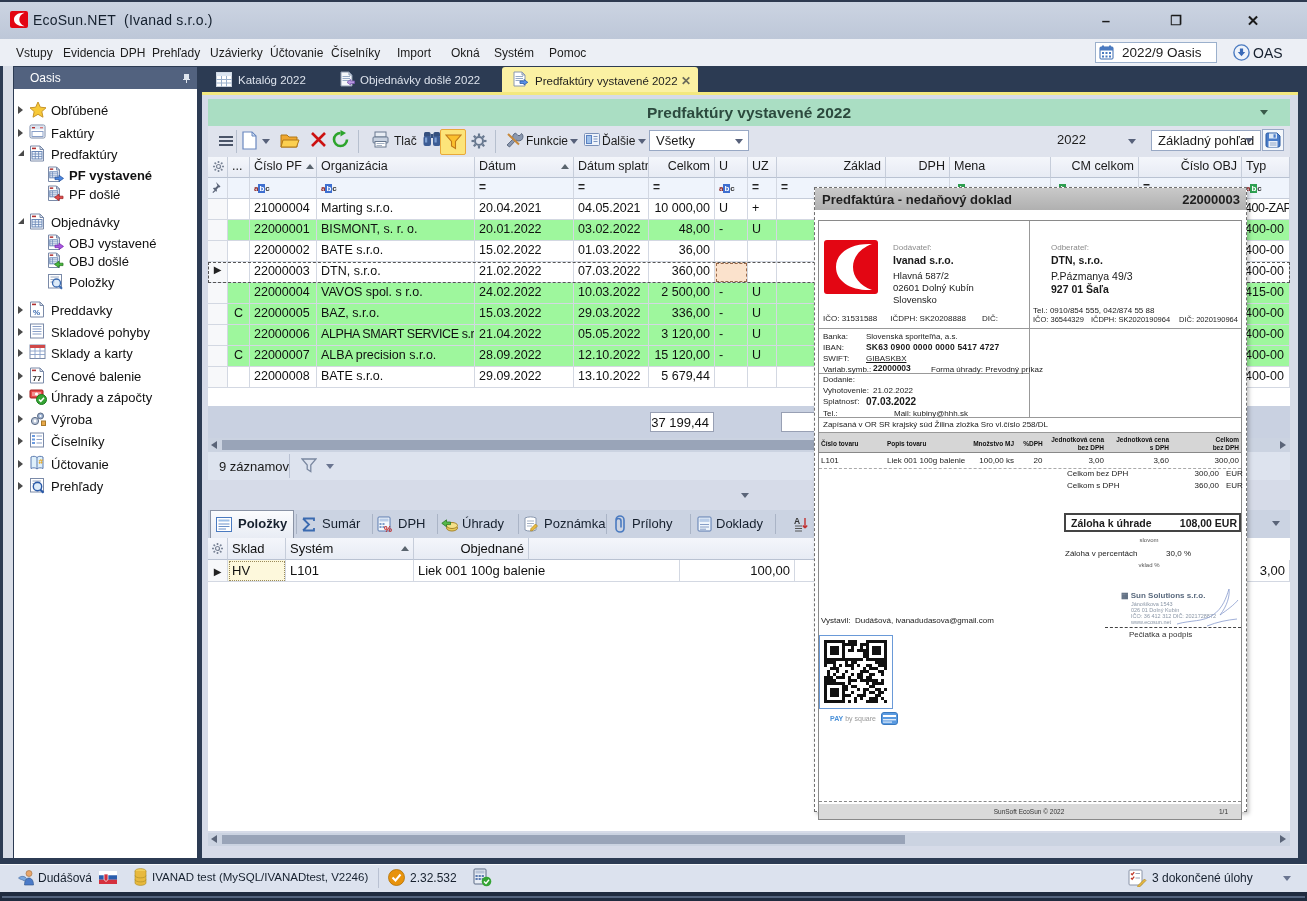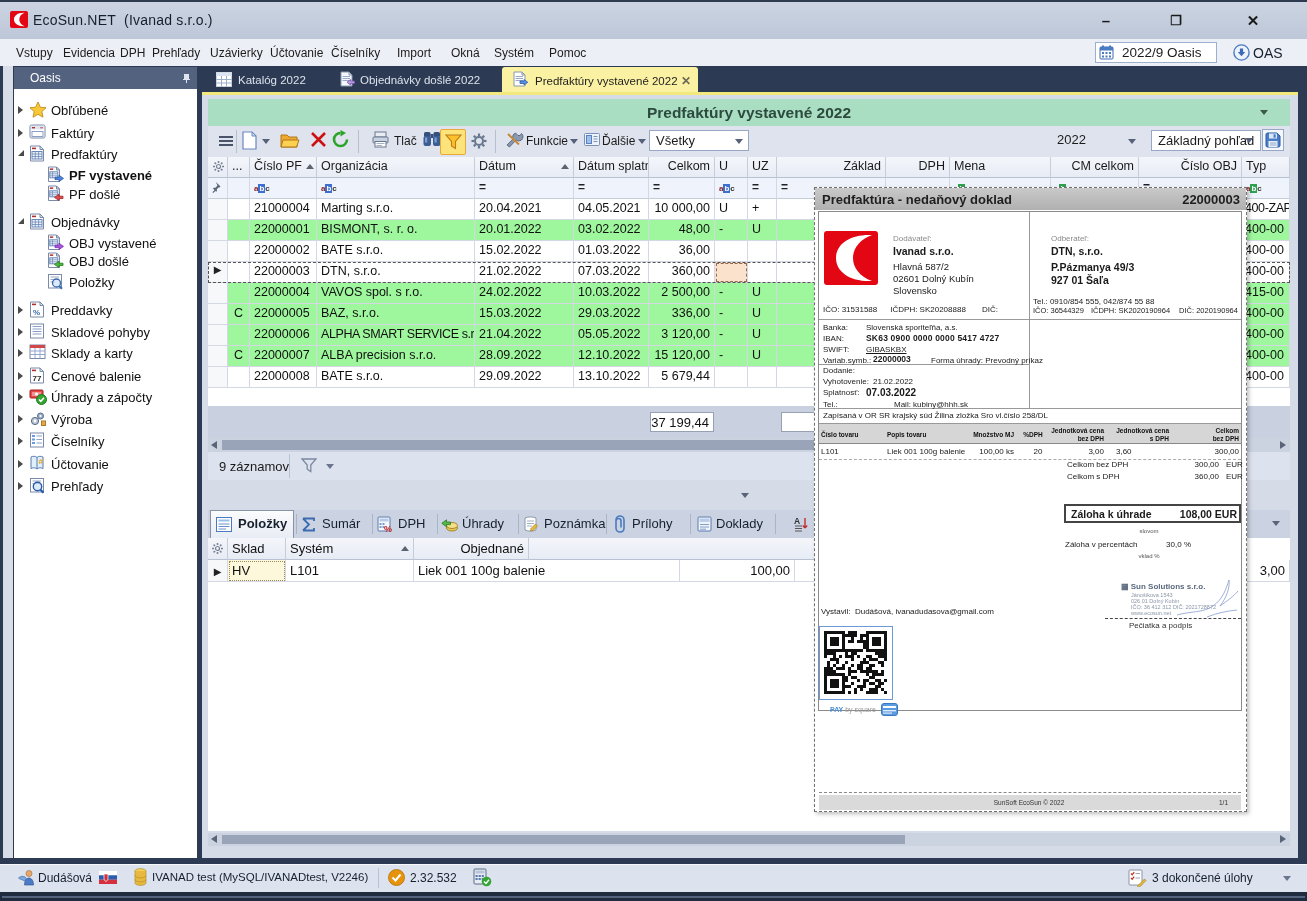--- a/index.html
+++ b/index.html
@@ -726,39 +726,39 @@
     </div>
   </div>
 <div class="a" style="left:208px;top:833px;width:1082px;height:13px;background:#cbd3e1"></div>
 <div class="a sbl" style="left:211px;top:835px"></div>
 <div class="a" style="left:222px;top:835px;width:683px;height:9px;background:#99a4b8"></div>
 <div class="a sbr" style="left:1280px;top:835px"></div>
 <div class="a" style="left:814px;top:187px;width:433px;height:625px;background:#fff;border:1px dashed #707070;box-shadow:2px 2px 4px rgba(0,0,0,.25)"></div>
 <div class="a" style="left:815px;top:188px;width:431px;height:22px;background:linear-gradient(#c9c9c9,#b0b0b0)"></div>
 <div class="a" style="left:822px;top:192px;font-size:13px;font-weight:bold;color:#1f1f1f">Predfaktúra - nedaňový doklad</div>
 <div class="a" style="left:1150px;top:192px;width:90px;text-align:right;font-size:13px;font-weight:bold;color:#1f1f1f">22000003</div>
-<div class="a" style="left:818px;top:211px;width:424px;height:500px;background:#fff;border:1px solid #8a8a8a;font-size:8px;color:#1a1a1a;white-space:nowrap">
+<div class="a" style="left:818px;top:220px;width:424px;height:600px;background:#fff;border:1px solid #8a8a8a;font-size:8px;color:#1a1a1a;white-space:nowrap">
     <div class="a" style="left:210px;top:0;width:1px;height:197px;background:#999"></div>
     <div class="a" style="left:0;top:107px;width:422px;height:1px;background:#999"></div>
     <div class="a" style="left:0;top:152px;width:210px;height:1px;background:#999"></div>
     <div class="a" style="left:0;top:196px;width:422px;height:1px;background:#999"></div>
     <div class="a" style="left:0;top:211px;width:422px;height:1px;background:#999"></div>
     <svg class="a" style="left:5px;top:19px" width="54" height="54" viewBox="0 0 54 54">
       <rect width="54" height="54" rx="3" fill="#e30613"></rect>
       <path d="M48 4 C27 3 12 12.5 12 27 C12 41.5 27 51 48 50 C36 45.5 29 37 29 27 C29 17 36 8.5 48 4 Z" fill="#fff"></path>
     </svg>
     <div class="a" style="left:74px;top:22px;font-size:8px;color:#8a8a8a">Dodávateľ:</div>
     <div class="a" style="left:74px;top:33px;font-size:10.5px;font-weight:bold">Ivanad s.r.o.</div>
     <div class="a" style="left:74px;top:49px;font-size:9.5px">Hlavná 587/2</div>
     <div class="a" style="left:74px;top:61px;font-size:9.5px">02601 Dolný Kubín</div>
     <div class="a" style="left:74px;top:73px;font-size:9.5px">Slovensko</div>
     <div class="a" style="left:4px;top:93px">IČO: 31531588<span style="margin-left:13px">IČDPH: SK20208888</span><span style="margin-left:16px">DIČ:</span></div>
     <div class="a" style="left:232px;top:22px;font-size:8px;color:#8a8a8a">Odberateľ:</div>
     <div class="a" style="left:232px;top:33px;font-size:10.5px;font-weight:bold">DTN, s.r.o.</div>
-    <div class="a" style="left:232px;top:49px;font-size:10.5px;font-weight:bold">P.Pázmanya 49/3</div>
+    <div class="a" style="left:232px;top:49px;font-size:10.5px;font-weight:normal">P.Pázmanya 49/3</div>
     <div class="a" style="left:232px;top:62px;font-size:10.5px;font-weight:bold">927 01 Šaľa</div>
     <div class="a" style="left:214px;top:85px;font-size:8px">Tel.: 0910/854 555, 042/874 55 88</div>
     <div class="a" style="left:214px;top:94px;font-size:7.5px">IČO: 36544329<span style="margin-left:7px">IČDPH: SK2020190964</span><span style="margin-left:9px">DIČ: 2020190964</span></div>
     <div class="a" style="left:4px;top:111px">Banka:</div>
     <div class="a" style="left:47px;top:111px">Slovenská sporiteľňa, a.s.</div>
     <div class="a" style="left:4px;top:122px">IBAN:</div>
     <div class="a" style="left:47px;top:121px;font-size:8.5px;font-weight:bold;letter-spacing:.2px">SK63 0900 0000 0000 5417 4727</div>
     <div class="a" style="left:4px;top:133px">SWIFT:</div>
     <div class="a" style="left:47px;top:133px;text-decoration:underline">GIBASKBX</div>
     <div class="a" style="left:4px;top:144px">Variab.symb.:</div>
@@ -778,21 +778,21 @@
     <div class="a" style="left:135px;top:219px;width:60px;text-align:right;font-size:6.5px;font-weight:bold;color:#111">Množstvo MJ</div>
     <div class="a" style="left:196px;top:219px;width:36px;text-align:center;font-size:6.5px;font-weight:bold;color:#111">%DPH</div>
     <div class="a" style="left:230px;top:215px;width:55px;text-align:right;font-size:6.5px;font-weight:bold;color:#111;line-height:7.5px">Jednotková cena<br>bez DPH</div>
     <div class="a" style="left:295px;top:215px;width:55px;text-align:right;font-size:6.5px;font-weight:bold;color:#111;line-height:7.5px">Jednotková cena<br>s DPH</div>
     <div class="a" style="left:370px;top:215px;width:50px;text-align:right;font-size:6.5px;font-weight:bold;color:#111;line-height:7.5px">Celkom<br>bez DPH</div>
     <div class="a" style="left:2px;top:235px">L101</div>
     <div class="a" style="left:68px;top:235px">Liek 001 100g balenie</div>
     <div class="a" style="left:135px;top:235px;width:60px;text-align:right">100,00 ks</div>
     <div class="a" style="left:200px;top:235px;width:38px;text-align:center">20</div>
     <div class="a" style="left:240px;top:235px;width:45px;text-align:right">3,00</div>
-    <div class="a" style="left:297px;top:235px;width:53px;">3,60</div>
+    <div class="a" style="left:297px;top:235px;width:53px;text-align:right">3,60</div>
     <div class="a" style="left:380px;top:235px;width:40px;text-align:right">300,00</div>
     <div class="a" style="left:0;top:247px;width:422px;height:1px;border-top:1px dashed #aaa"></div>
     <div class="a" style="left:248px;top:248px">Celkom bez DPH</div>
     <div class="a" style="left:352px;top:248px;width:48px;text-align:right">300,00</div>
     <div class="a" style="left:407px;top:248px">EUR</div>
     <div class="a" style="left:248px;top:260px">Celkom s DPH</div>
     <div class="a" style="left:352px;top:260px;width:48px;text-align:right">360,00</div>
     <div class="a" style="left:407px;top:260px">EUR</div>
     <div class="a" style="left:245px;top:292px;width:177px;height:19px;border:2px solid #444;background:#fff"></div>
     <div class="a" style="left:252px;top:296px;font-size:10.5px;font-weight:bold">Záloha k úhrade</div>

